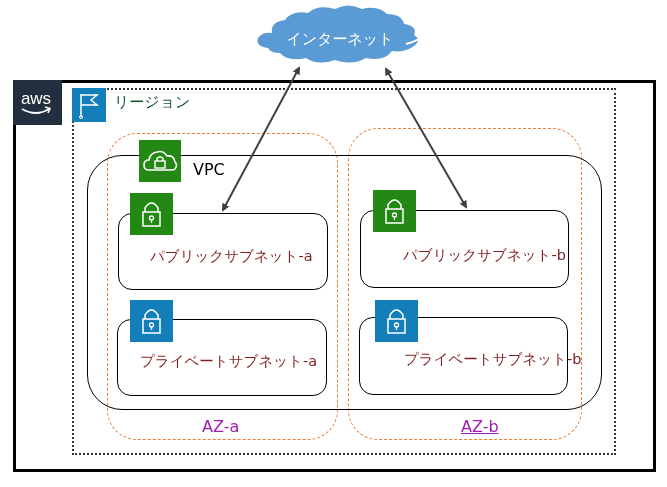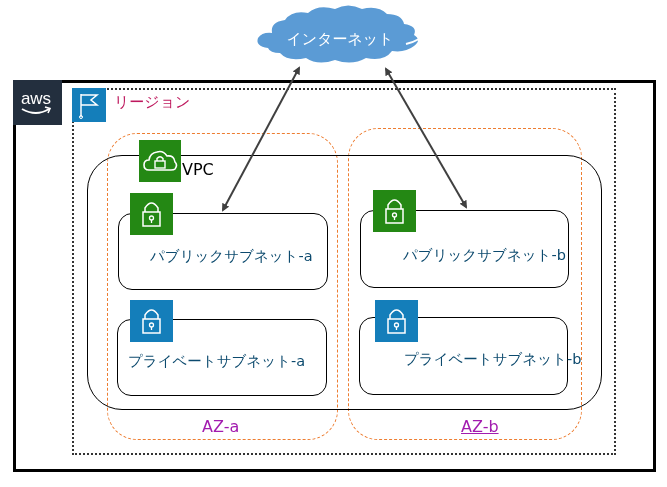--- a/index.html
+++ b/index.html
@@ -3,30 +3,30 @@
 <meta charset="utf-8">
 <style>
   html, body { margin: 0; padding: 0; background: #ffffff; }
   body { width: 667px; height: 487px; position: relative; overflow: hidden;
          font-family: "DejaVu Sans", "Liberation Sans", sans-serif; }
   .abs { position: absolute; box-sizing: border-box; }
   .aws-cloud { left: 13px; top: 80px; width: 643px; height: 392px; border: 3px solid #000; }
   .aws-logo { left: 13px; top: 80px; width: 49px; height: 45px; background: #232f3e; }
   .region { left: 72px; top: 88px; width: 544px; height: 367px; border: 2px dotted #333; }
   .region-icon { left: 72px; top: 88px; width: 34px; height: 34px; background: #147eba; }
-  .region-label { left: 114px; top: 93px; font-size: 15px; color: #be185d; }
+  .region-label { left: 114px; top: 93px; font-size: 15px; color: #14532d; }
   .az { border: 1.5px dashed #ed7d31; border-radius: 30px; }
   .az-a { left: 107px; top: 133px; width: 231px; height: 307px; }
   .az-b { left: 348px; top: 128px; width: 234px; height: 312px; }
   .az-label { font-size: 16px; color: #a21caf; }
   .vpc { left: 87px; top: 155px; width: 515px; height: 255px; border: 1.5px solid #000; border-radius: 35px; }
   .vpc-icon { left: 139px; top: 140px; width: 42px; height: 42px; background: #248814; }
-  .vpc-label { left: 182px; top: 160px; font-size: 16px; color: #000; }
+  .vpc-label { left: 193px; top: 160px; font-size: 16px; color: #000; }
   .subnet { border: 1.5px solid #000; border-radius: 14px; background: transparent; }
-  .subnet-label { font-size: 14.5px; color: #0c4a6e; white-space: nowrap; }
+  .subnet-label { font-size: 14.5px; color: #7f1d1d; white-space: nowrap; }
   .lock-icon { width: 43px; height: 42px; }
   .green { background: #248814; }
   .blue { background: #147eba; }
   svg.overlay { position: absolute; left: 0; top: 0; pointer-events: none; }
 </style>
 </head>
 <body>
 
 <div class="abs aws-cloud"></div>
 <div class="abs aws-logo">
@@ -86,21 +86,21 @@
 
 <div class="abs subnet" style="left:117px; top:319px; width:210px; height:77px;"></div>
 <div class="abs lock-icon blue" style="left:130px; top:300px;">
   <svg width="43" height="42" viewBox="0 0 43 42">
     <rect x="13" y="19" width="17" height="14" stroke="#fff" stroke-width="1.5" fill="none"></rect>
     <path d="M15 19 L15 15 Q21.5 5 28 15 L28 19" stroke="#fff" stroke-width="1.5" fill="none"></path>
     <circle cx="21.5" cy="25" r="2" stroke="#fff" stroke-width="1.3" fill="none"></circle>
     <line x1="21.5" y1="27" x2="21.5" y2="30" stroke="#fff" stroke-width="1.3"></line>
   </svg>
 </div>
-<div class="abs subnet-label" style="left:128px; top:352px;">プライベートサブネット-a</div>
+<div class="abs subnet-label" style="left:140px; top:352px;">プライベートサブネット-a</div>
 
 <div class="abs subnet" style="left:359px; top:317px; width:209px; height:78px;"></div>
 <div class="abs lock-icon blue" style="left:375px; top:300px;">
   <svg width="43" height="42" viewBox="0 0 43 42">
     <rect x="13" y="19" width="17" height="14" stroke="#fff" stroke-width="1.5" fill="none"></rect>
     <path d="M15 19 L15 15 Q21.5 5 28 15 L28 19" stroke="#fff" stroke-width="1.5" fill="none"></path>
     <circle cx="21.5" cy="25" r="2" stroke="#fff" stroke-width="1.3" fill="none"></circle>
     <line x1="21.5" y1="27" x2="21.5" y2="30" stroke="#fff" stroke-width="1.3"></line>
   </svg>
 </div>

